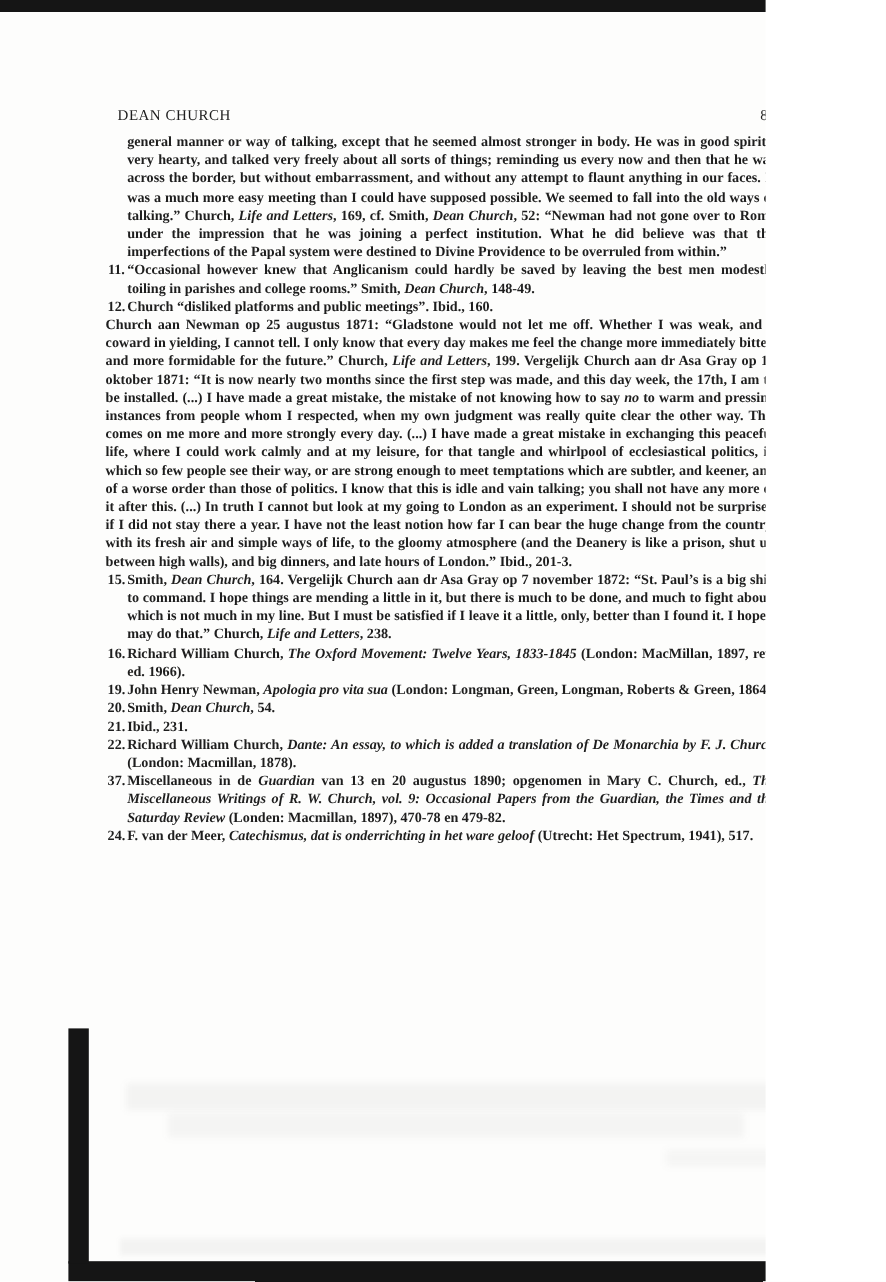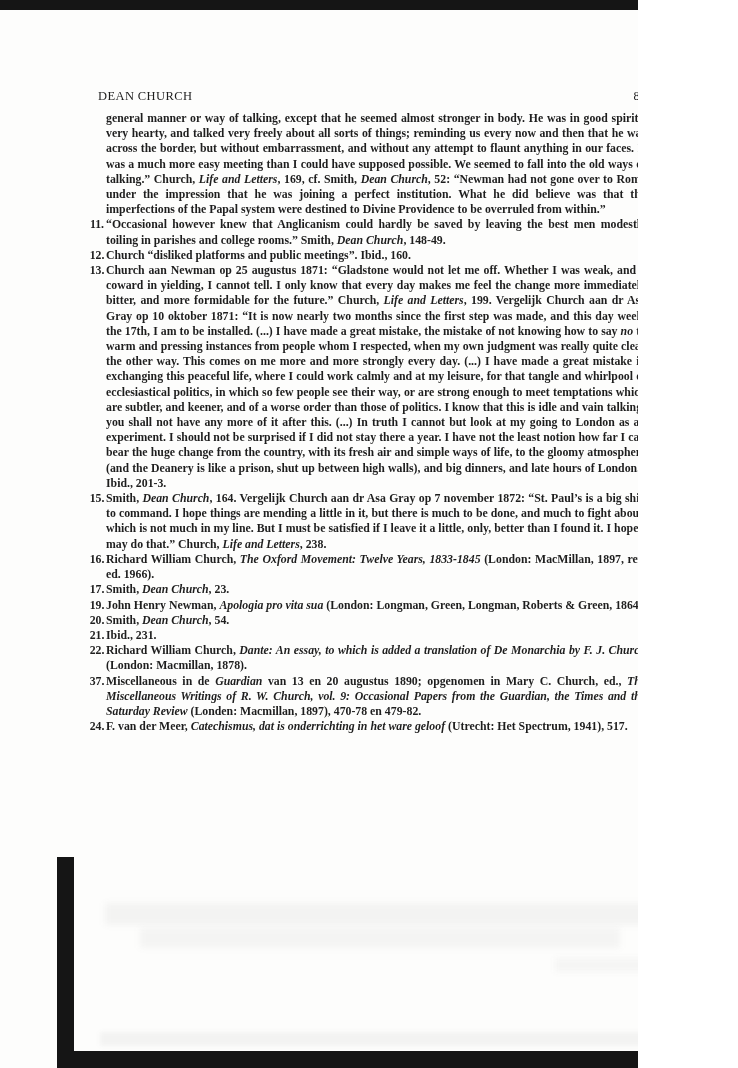--- a/index.html
+++ b/index.html
@@ -68,34 +68,29 @@
       </div>
       <div class="note">
         <span class="note-num">11.</span>
         <span class="note-body"><span>“Occasional however knew that Anglicanism could hardly be saved by leaving the best men modestly toiling in parishes and college rooms.” Smith, </span><i>Dean Church</i><span>, 148-49.</span></span>
       </div>
       <div class="note">
         <span class="note-num">12.</span>
         <span class="note-body"><span>Church “disliked platforms and public meetings”. Ibid., 160.</span></span>
       </div>
       <div class="note">
-        <span class="note-num">13.</span>
         <span class="note-body"><span>Church aan Newman op 25 augustus 1871: “Gladstone would not let me off. Whether I was weak, and a coward in yielding, I cannot tell. I only know that every day makes me feel the change more immediately bitter, and more formidable for the future.” Church, </span><i>Life and Letters</i><span>, 199. Vergelijk Church aan dr Asa Gray op 10 oktober 1871: “It is now nearly two months since the first step was made, and this day week, the 17th, I am to be installed. (...) I have made a great mistake, the mistake of not knowing how to say </span><i>no</i><span> to warm and pressing instances from people whom I respected, when my own judgment was really quite clear the other way. This comes on me more and more strongly every day. (...) I have made a great mistake in exchanging this peaceful life, where I could work calmly and at my leisure, for that tangle and whirlpool of ecclesiastical politics, in which so few people see their way, or are strong enough to meet temptations which are subtler, and keener, and of a worse order than those of politics. I know that this is idle and vain talking; you shall not have any more of it after this. (...) In truth I cannot but look at my going to London as an experiment. I should not be surprised if I did not stay there a year. I have not the least notion how far I can bear the huge change from the country, with its fresh air and simple ways of life, to the gloomy atmosphere (and the Deanery is like a prison, shut up between high walls), and big dinners, and late hours of London.” Ibid., 201-3.</span></span>
       </div>
       <div class="note">
         <span class="note-num">15.</span>
         <span class="note-body"><span>Smith, </span><i>Dean Church</i><span>, 164. Vergelijk Church aan dr Asa Gray op 7 november 1872: “St. Paul’s is a big ship to command. I hope things are mending a little in it, but there is much to be done, and much to fight about, which is not much in my line. But I must be satisfied if I leave it a little, only, better than I found it. I hope I may do that.” Church, </span><i>Life and Letters</i><span>, 238.</span></span>
       </div>
       <div class="note">
         <span class="note-num">16.</span>
         <span class="note-body"><span>Richard William Church, </span><i>The Oxford Movement: Twelve Years, 1833-1845</i><span> (London: MacMillan, 1897, rev. ed. 1966).</span></span>
-      </div>
-      <div class="note">
-        <span class="note-num">17.</span>
-        <span class="note-body"><span>Smith, </span><i>Dean Church</i><span>, 23.</span></span>
       </div>
       <div class="note">
         <span class="note-num">19.</span>
         <span class="note-body"><span>John Henry Newman, </span><i>Apologia pro vita sua</i><span> (London: Longman, Green, Longman, Roberts &amp; Green, 1864).</span></span>
       </div>
       <div class="note">
         <span class="note-num">20.</span>
         <span class="note-body"><span>Smith, </span><i>Dean Church</i><span>, 54.</span></span>
       </div>
       <div class="note">

